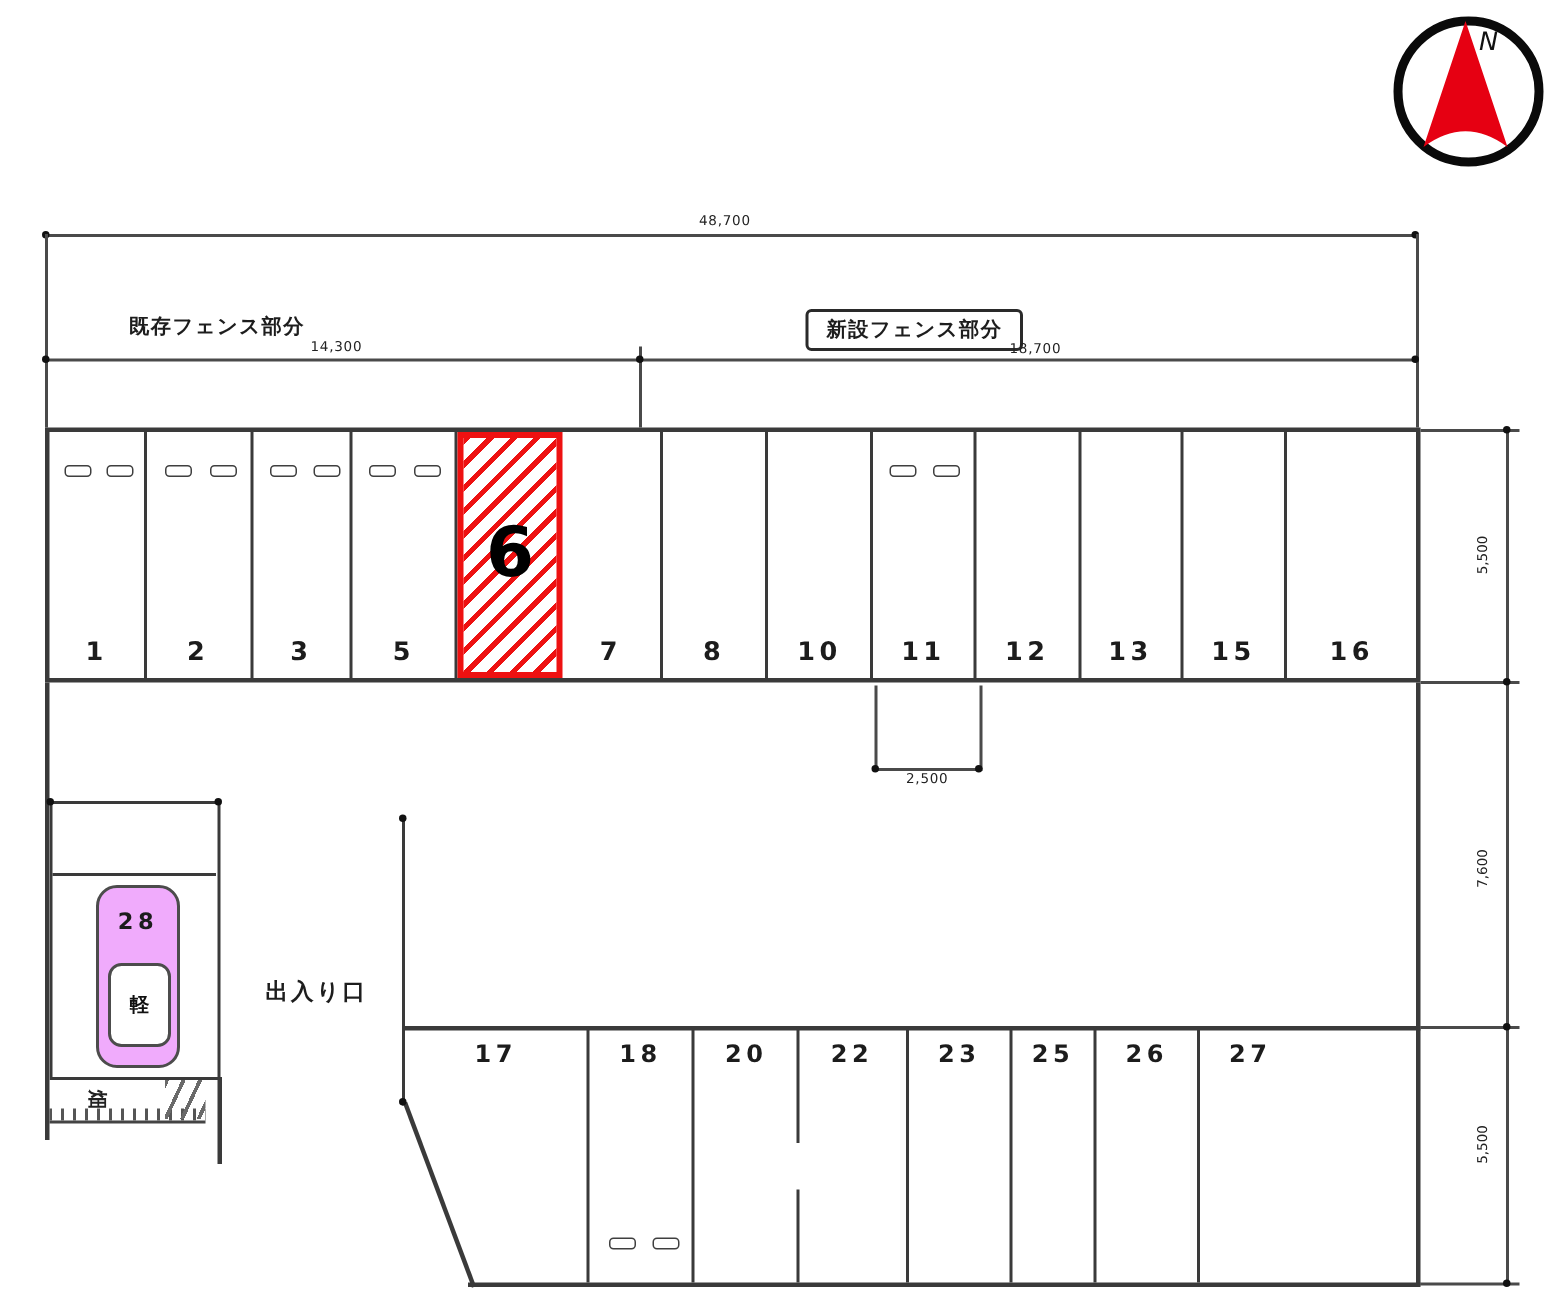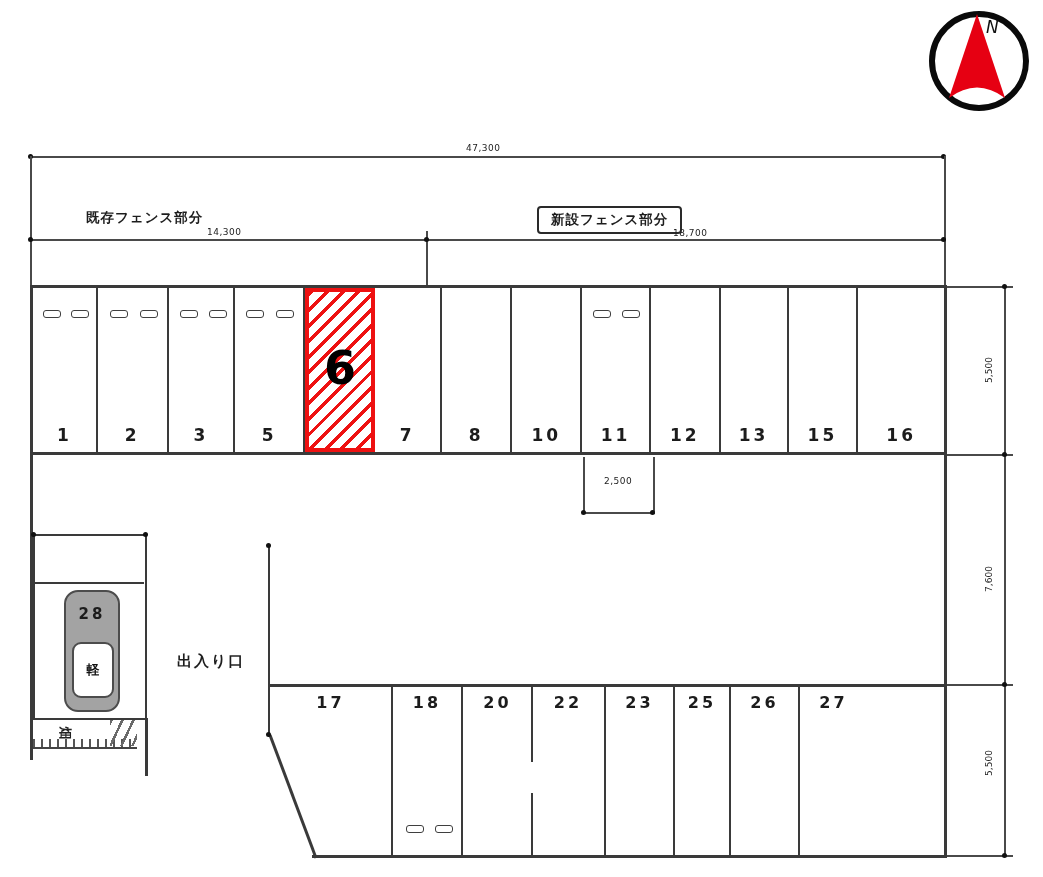--- a/index.html
+++ b/index.html
@@ -22,21 +22,21 @@
   .stall-num{position:absolute;left:0;right:0;text-align:center;font-size:17px;font-weight:600;
              letter-spacing:3px;color:#1c1c1c;white-space:nowrap;}
   .top-num{bottom:7px;}
   .bot-num{top:8px;font-size:16px;}
   .ws{position:absolute;width:16px;height:6px;border:1.7px solid #3f3f3f;border-radius:3px;background:#fff;}
   .hl-cell{background:
       repeating-linear-gradient(135deg, var(--red) 0 3.5px, rgba(255,255,255,0) 3.5px 11px);
       border:4px solid var(--red) !important;}
   .hl-num{position:absolute;left:0;right:0;top:50%;transform:translateY(-54%);text-align:center;
           font-size:46px;font-weight:bold;color:#000;}
-  .car{position:absolute;border:2.5px solid #4c4c4c;border-radius:14px;background:#a3a3a3;box-sizing:border-box;}
+  .car{position:absolute;border:2.5px solid #4c4c4c;border-radius:14px;background:#f0abfc;box-sizing:border-box;}
   .car-inner{position:absolute;border:2.5px solid #4c4c4c;border-radius:9px;background:#fff;box-sizing:border-box;
              display:flex;align-items:center;justify-content:center;font-size:13px;font-weight:bold;color:#111;}
   .car-num{position:absolute;left:0;right:0;text-align:center;font-size:15px;font-weight:600;letter-spacing:3px;color:#1c1c1c;}
   .entrance{position:absolute;font-size:15px;font-weight:bold;color:#1d1d1d;letter-spacing:2px;white-space:nowrap;}
   .field{position:absolute;font-size:13px;font-weight:bold;color:#222;transform:rotate(90deg);}
   .ticks{position:absolute;background:repeating-linear-gradient(90deg,#555 0 2px,transparent 2px 8px);}
   .hatch-sm{position:absolute;background:repeating-linear-gradient(115deg,#6a6a6a 0 2.5px,transparent 2.5px 10px);}
   svg{position:absolute;}
 </style>
 </head>
@@ -46,21 +46,21 @@
 
   <svg style="left:926px;top:4px;" width="106" height="114" viewBox="0 0 106 114">
     <circle cx="53" cy="57" r="47" fill="#fff" stroke="#0a0a0a" stroke-width="6"></circle>
     <path d="M51 10 L79 94 Q51 73 23 94 Z" fill="#e60012"></path>
     <text x="60" y="29" font-size="17" font-style="italic" fill="#111">N</text>
   </svg>
 
   <div class="dim" style="left:30px;top:156px;width:915px;height:1.6px;"></div>
   <div class="dot" style="left:28px;top:154px;"></div>
   <div class="dot" style="left:941px;top:154px;"></div>
-  <span class="dimtext" style="left:466px;top:143px;">47,300</span>
+  <span class="dimtext" style="left:466px;top:143px;">48,700</span>
   <div class="dim" style="left:30px;top:156px;width:1.6px;height:131px;"></div>
   <div class="dim" style="left:944px;top:156px;width:1.6px;height:131px;"></div>
 
   <div class="dim" style="left:30px;top:239px;width:915px;height:1.6px;"></div>
   <div class="dim" style="left:426px;top:231px;width:1.6px;height:56px;"></div>
   <div class="dot" style="left:28px;top:237px;"></div>
   <div class="dot" style="left:424px;top:237px;"></div>
   <div class="dot" style="left:941px;top:237px;"></div>
   <span class="fencelabel" style="left:86px;top:209px;">既存フェンス部分</span>
   <span class="dimtext" style="left:207px;top:227px;">14,300</span>
@@ -119,21 +119,21 @@
     <div class="cell" style="width:86px;">
       <div class="stall-num top-num">16</div>
     </div>
   </div>
 
   <div class="dim" style="left:583px;top:457px;width:1.6px;height:56px;"></div>
   <div class="dim" style="left:653px;top:457px;width:1.6px;height:56px;"></div>
   <div class="dim" style="left:583px;top:512px;width:72px;height:1.6px;"></div>
   <div class="dot" style="left:581px;top:510px;"></div>
   <div class="dot" style="left:650px;top:510px;"></div>
-  <span class="dimtext" style="left:604px;top:476px;">2,500</span>
+  <span class="dimtext" style="left:604px;top:515px;">2,500</span>
 
   <div class="ln" style="left:944px;top:455px;width:3px;height:402px;"></div>
 
   <div class="dim" style="left:947px;top:286px;width:66px;height:1.6px;"></div>
   <div class="dim" style="left:947px;top:454px;width:66px;height:1.6px;"></div>
   <div class="dim" style="left:947px;top:684px;width:66px;height:1.6px;"></div>
   <div class="dim" style="left:947px;top:855px;width:66px;height:1.6px;"></div>
   <div class="dim" style="left:1004px;top:286px;width:1.6px;height:570px;"></div>
   <div class="dot" style="left:1002px;top:284px;"></div>
   <div class="dot" style="left:1002px;top:452px;"></div>

